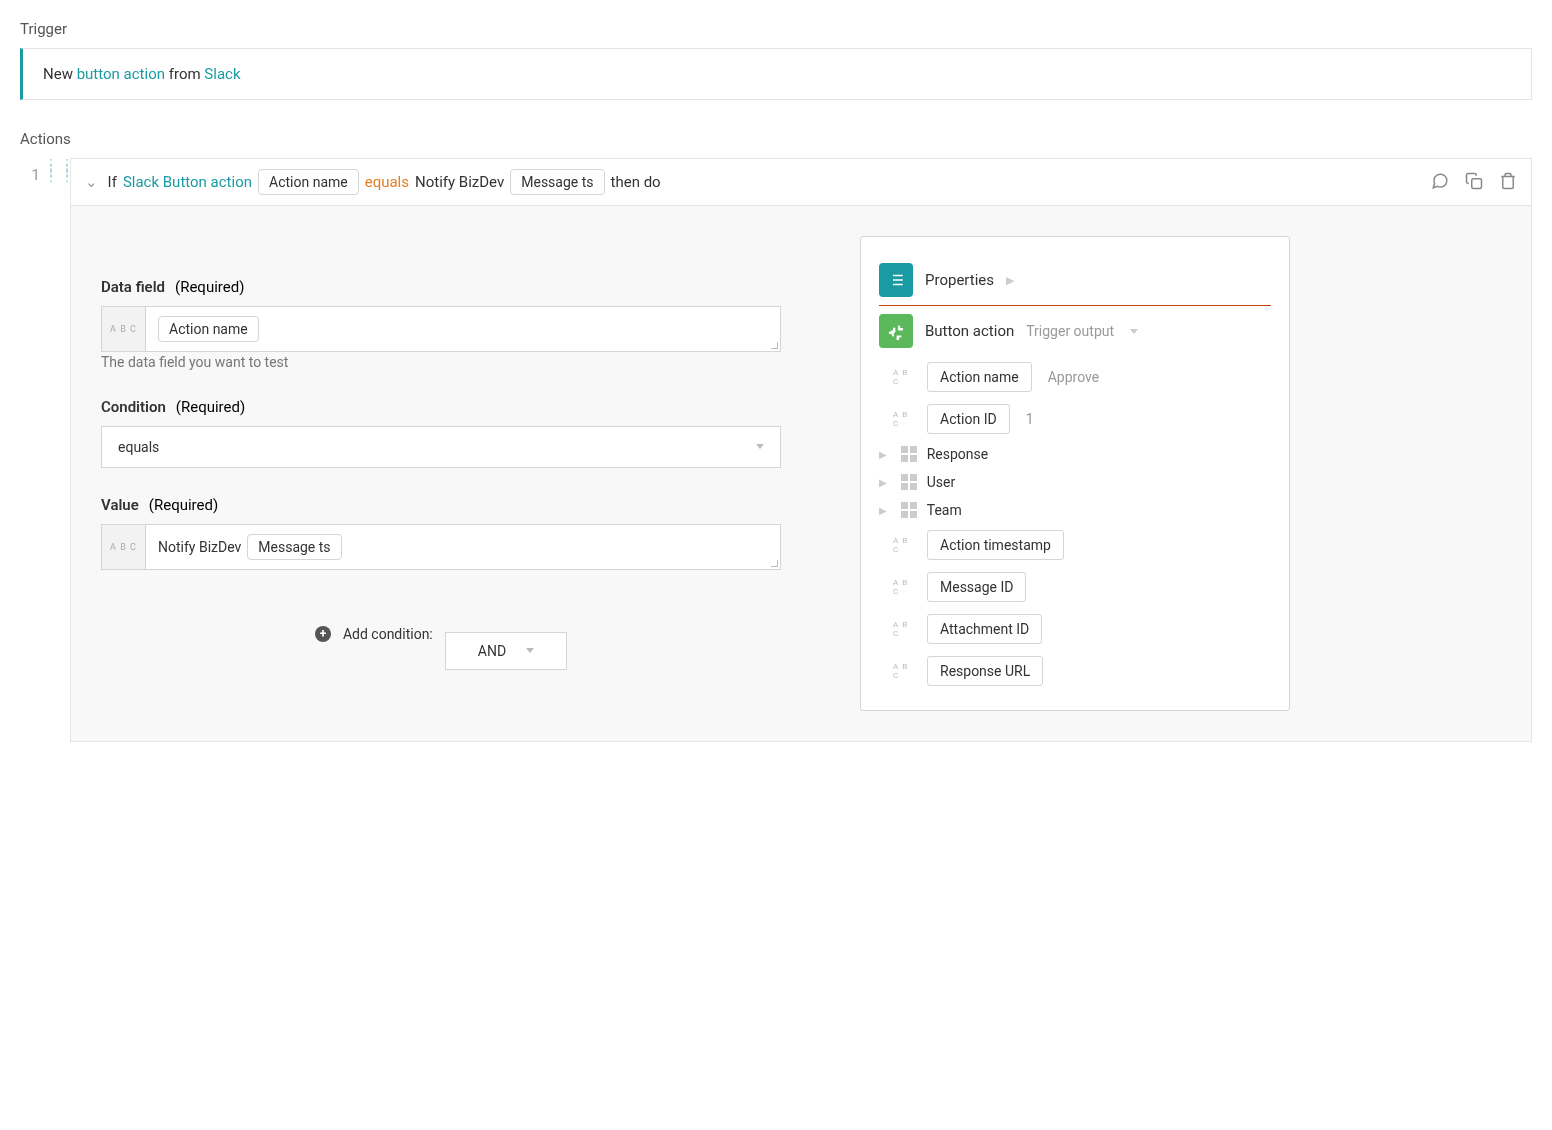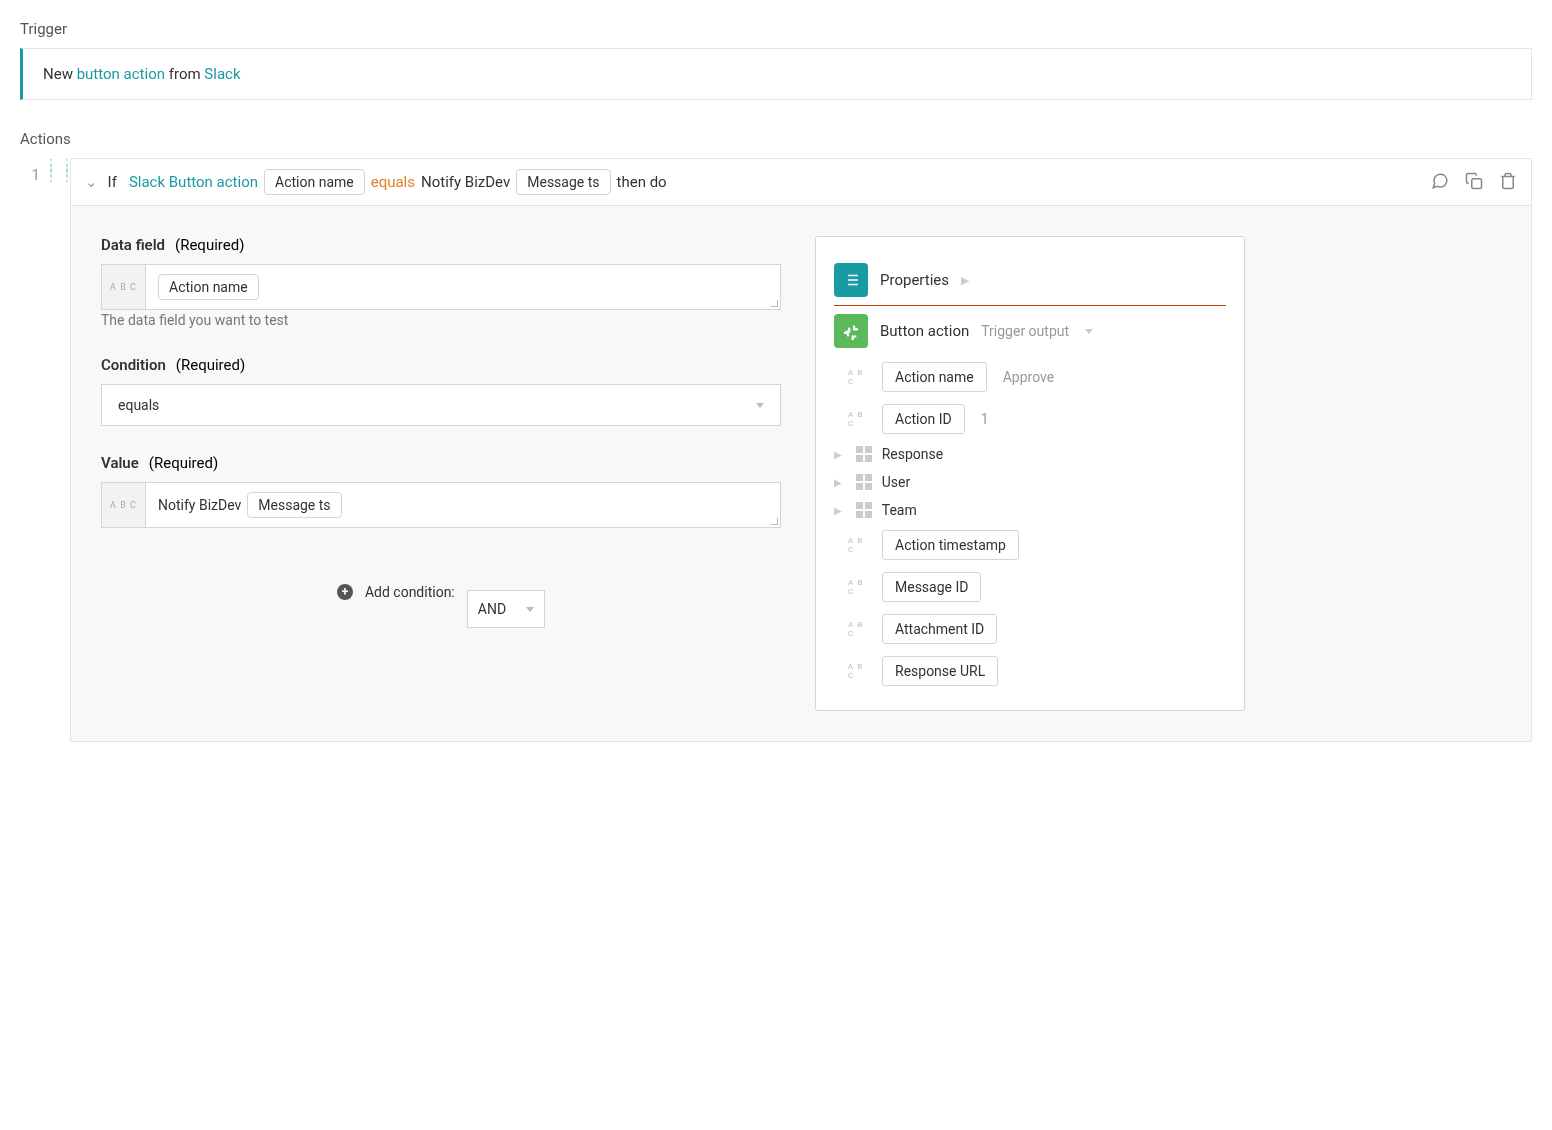--- a/index.html
+++ b/index.html
@@ -10,43 +10,43 @@
 .link { color: #1a9ba3; }
 .step-row { display: flex; align-items: flex-start; margin-top: 10px; }
 .step-num { width: 30px; text-align: right; color: #999; font-size: 15px; padding-top: 8px; padding-right: 10px; }
 .step-gutter { width: 20px; display: flex; flex-direction: column; align-items: center; }
 .gutter-line { width: 3px; background: #1a9ba3; flex: 1; }
 .drag-dots { color: #a1cfd3; font-size: 14px; line-height: 6px; letter-spacing: 2px; padding: 3px 0; }
 .step-content { flex: 1; border: 1px solid #e5e5e5; }
 .step-header { display: flex; align-items: center; justify-content: space-between; padding: 10px 14px; border-bottom: 1px solid #e5e5e5; }
 .step-summary { display: flex; align-items: center; flex-wrap: wrap; gap: 6px; font-size: 15px; }
 .chevron { color: #999; margin-right: 4px; }
-.summary-link { color: #1a9ba3; margin-left: 6px; }
+.summary-link { color: #1a9ba3; }
 .pill { border: 1px solid #d5d5d5; border-radius: 4px; padding: 4px 10px; background: #fff; font-size: 14px; color: #333; }
 .orange { color: #e67e22; }
 .header-icons { display: flex; gap: 16px; color: #888; }
 .header-icons svg { width: 18px; height: 18px; }
-.step-body { background: #f8f8f8; padding: 30px; display: flex; gap: 34px; align-items: flex-start; }
+.step-body { background: #f8f8f8; padding: 30px; display: flex; gap: 79px; align-items: center; }
 .form-col { flex: 1; max-width: 680px; }
 .panel-col { width: 430px; }
 .field-group { margin-bottom: 28px; }
 .field-label { font-size: 15px; color: #333; margin-bottom: 10px; display: flex; gap: 10px; }
 .field-label strong { font-weight: 600; }
 .required { color: #000000; font-weight: normal; }
 .input-box { border: 1px solid #d5d5d5; background: #fff; display: flex; min-height: 46px; position: relative; }
 .input-prefix { width: 44px; background: #f2f2f2; border-right: 1px solid #d5d5d5; display: flex; align-items: center; justify-content: center; color: #aaa; font-size: 9px; letter-spacing: 1px; }
 .input-content { flex: 1; padding: 8px 12px; display: flex; align-items: center; gap: 6px; flex-wrap: wrap; position: relative; }
 .resize-handle { position: absolute; bottom: 2px; right: 2px; width: 10px; height: 10px; }
 .resize-handle::before { content: ''; position: absolute; bottom: 0; right: 0; border-bottom: 1px solid #bbb; border-right: 1px solid #bbb; width: 6px; height: 6px; }
 .help-text { color: #777; font-size: 14px; margin-top: 2px; }
 .select-box { border: 1px solid #d5d5d5; background: #fff; padding: 12px 16px; display: flex; align-items: center; justify-content: space-between; }
 .select-caret { width: 0; height: 0; border-left: 4px solid transparent; border-right: 4px solid transparent; border-top: 5px solid #bbb; }
 .add-condition-row { display: flex; align-items: center; justify-content: center; gap: 12px; margin-top: 20px; }
 .plus-circle { width: 16px; height: 16px; border-radius: 50%; background: #555; color: #fff; display: flex; align-items: center; justify-content: center; font-size: 12px; font-weight: bold; }
-.and-select { border: 1px solid #d5d5d5; padding: 10px 10px; display: flex; align-items: center; gap: 20px; background: #fff; margin-top: 34px; }
+.and-select { border: 1px solid #d5d5d5; padding: 10px 32px; display: flex; align-items: center; gap: 20px; background: #fff; margin-top: 34px; }
 .panel { border: 1px solid #d5d5d5; background: #fff; border-radius: 3px; padding: 18px; }
 .panel-title { font-weight: 600; font-size: 15px; margin-bottom: 16px; }
 .panel-row { display: flex; align-items: center; gap: 12px; padding: 8px 0; border-bottom: 1px solid #c2410c; }
 .panel-row.no-border { border-bottom: none; }
 .icon-badge { width: 34px; height: 34px; border-radius: 4px; display: flex; align-items: center; justify-content: center; color: #fff; flex-shrink: 0; }
 .icon-badge.teal { background: #1a9ba3; }
 .icon-badge.green { background: #5bb85b; }
 .icon-badge svg { width: 18px; height: 18px; }
 .panel-row-label { font-size: 15px; color: #333; }
 .panel-row-tag { color: #999; font-size: 14px; }

